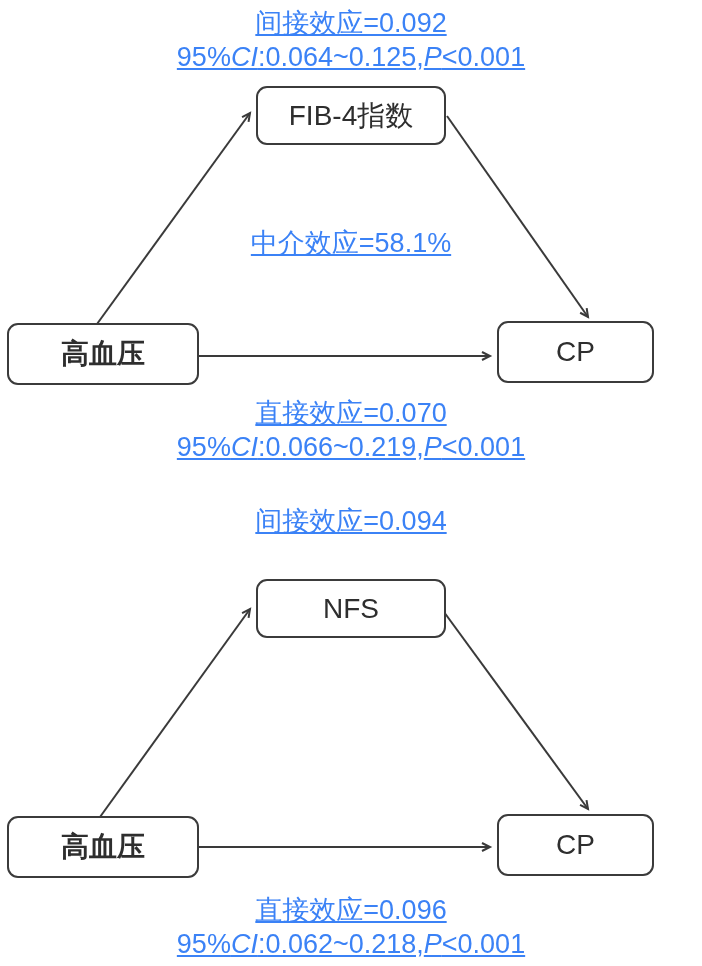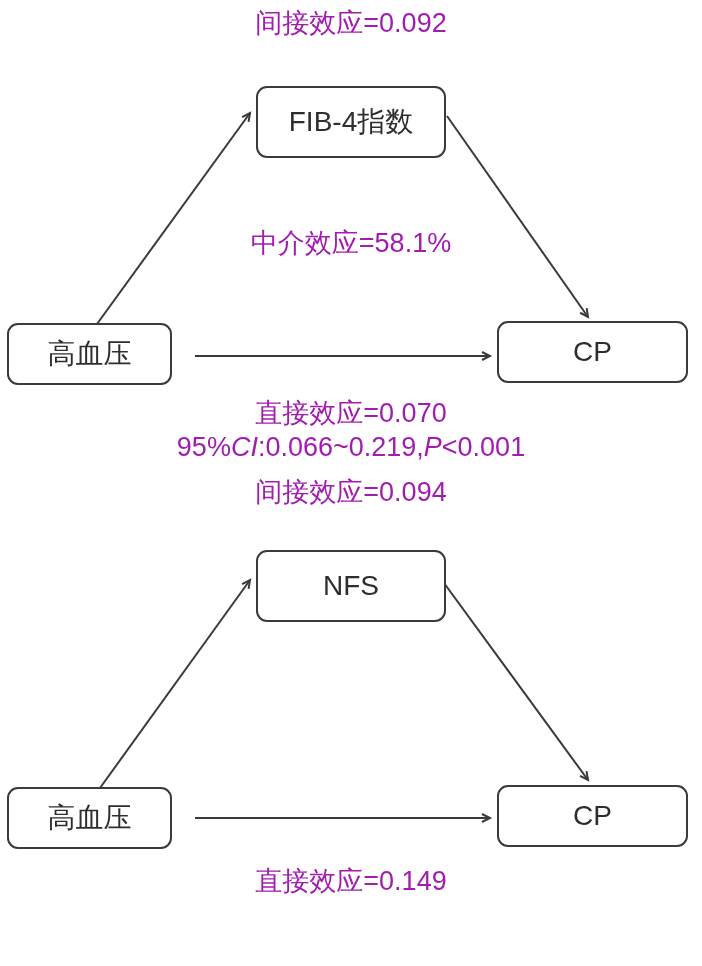--- a/index.html
+++ b/index.html
@@ -15,55 +15,56 @@
     background: #ffffff;
     overflow: hidden;
   }
   .diagram {
     position: absolute;
     left: 0;
     width: 702px;
     height: 483px;
   }
   #diagram-0 { top: 0; }
-  #diagram-1 { top: 464px; height: 473px; }
+  #diagram-1 { top: 493px; height: 473px; }
 
   .arrows {
     position: absolute;
     left: 0;
     top: 0;
     z-index: 1;
   }
   .box {
     position: absolute;
     z-index: 2;
     background: #ffffff;
     border: 2.5px solid #3b3b3b;
     border-radius: 11px;
     display: flex;
     align-items: center;
     justify-content: center;
     font-size: 28px;
     color: #2e2e2e;
     white-space: nowrap;
   }
-  .box.mediator { left: 256px; top: 86px;  width: 190px; height: 72px; }
-  .box.exposure { left: 7px;   top: 323px; width: 165px; height: 62px; }
-  .box.outcome  { left: 497px; top: 321px; width: 191px; height: 62px; }
+  .box.mediator { left: 256px; top: 86px;  width: 190px; height: 59px; }
+  .box.exposure { left: 7px;   top: 323px; width: 192px; height: 62px; font-weight: bold; }
+  .box.outcome  { left: 497px; top: 321px; width: 157px; height: 62px; }
 
   .fx {
     position: absolute;
     left: 0;
     width: 702px;
     z-index: 2;
     text-align: center;
     font-size: 27px;
-    color: #a21caf;
+    color: #3b82f6;
     white-space: nowrap;
     line-height: 34px;
+    text-decoration: underline;
   }
   .fx i { font-style: italic; }
   .fx.top1 { top: 6px; }
   .fx.top2 { top: 40px; }
   .fx.mid  { top: 226px; }
   .fx.bot1 { top: 396px; }
   .fx.bot2 { top: 430px; }
   #diagram-1 .fx.top1 { top: 11px; }
   #diagram-1 .fx.top2 { top: 45px; }
   #diagram-1 .fx.bot1 { top: 400px; }
@@ -80,20 +81,21 @@
         <marker id="ah0" markerWidth="14" markerHeight="14" refX="9" refY="5" orient="auto" markerUnits="userSpaceOnUse">
           <path d="M1,1 L9,5 L1,9" fill="none" stroke="#3a3a3a" stroke-width="2"></path>
         </marker>
       </defs>
       <line x1="97" y1="324" x2="250" y2="113" stroke="#3a3a3a" stroke-width="2" marker-end="url(#ah0)"></line>
       <line x1="447" y1="116" x2="588" y2="317" stroke="#3a3a3a" stroke-width="2" marker-end="url(#ah0)"></line>
       <line x1="195" y1="356" x2="490" y2="356" stroke="#3a3a3a" stroke-width="2" marker-end="url(#ah0)"></line>
     </svg>
 
     <div class="fx top1">间接效应=0.092</div>
+    <div class="fx top2"><span>95%</span><i>CI</i><span>:0.064~0.125,</span><i>P</i><span>&lt;0.001</span></div>
 
     <div class="box mediator">FIB-4指数</div>
 
     <div class="fx mid">中介效应=58.1%</div>
 
     <div class="box exposure">高血压</div>
     <div class="box outcome">CP</div>
 
     <div class="fx bot1">直接效应=0.070</div>
     <div class="fx bot2"><span>95%</span><i>CI</i><span>:0.066~0.219,</span><i>P</i><span>&lt;0.001</span></div>
@@ -112,16 +114,17 @@
     </svg>
 
     <div class="fx top1">间接效应=0.094</div>
 
     <div class="box mediator">NFS</div>
 
 
     <div class="box exposure">高血压</div>
     <div class="box outcome">CP</div>
 
-    <div class="fx bot1">直接效应=0.149</div>
+    <div class="fx bot1">直接效应=0.096</div>
+    <div class="fx bot2"><span>95%</span><i>CI</i><span>:0.062~0.218,</span><i>P</i><span>&lt;0.001</span></div>
   </section>
 
 </div>
 
 </body></html>

